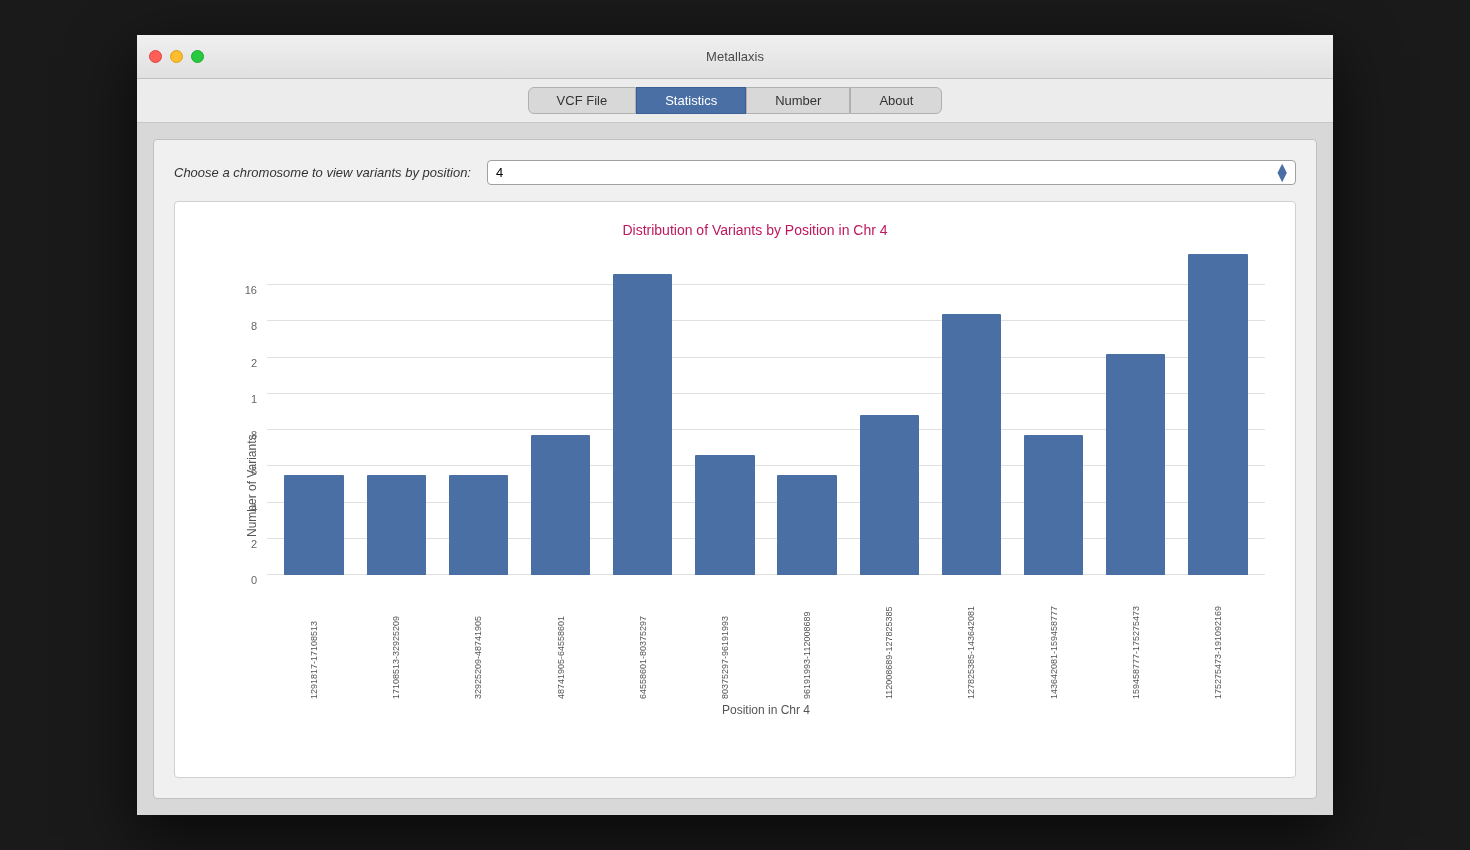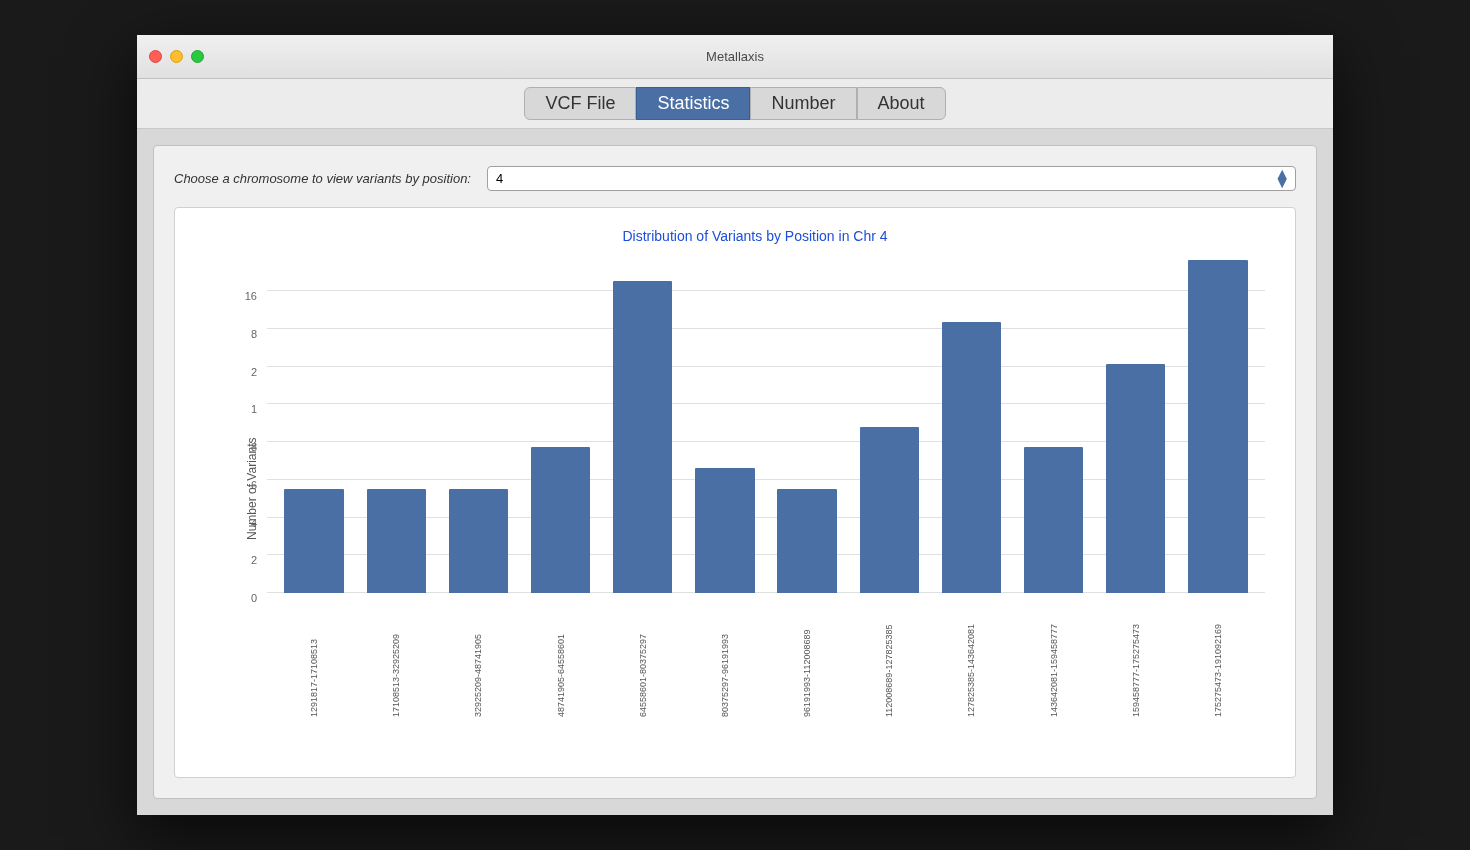--- a/index.html
+++ b/index.html
@@ -57,22 +57,22 @@
       background: #ececec;
       display: flex;
       justify-content: center;
       align-items: center;
       padding: 8px 0;
       border-bottom: 1px solid #c8c8c8;
       flex-shrink: 0;
       gap: 0;
     }
     .tab-btn {
-      padding: 5px 20px;
-      font-size: 18px;
+      padding: 5px 28px;
+      font-size: 13px;
       cursor: pointer;
       background: #d8d8d8;
       border: 1px solid #b0b0b0;
       color: #333;
     }
     .tab-btn:first-child {
       border-radius: 6px 0 0 6px;
     }
     .tab-btn:last-child {
       border-radius: 0 6px 6px 0;
@@ -144,21 +144,21 @@
       border: 1px solid #d0d0d0;
       border-radius: 4px;
       padding: 20px 30px 60px 70px;
       display: flex;
       flex-direction: column;
       overflow: hidden;
     }
     .chart-title {
       text-align: center;
       font-size: 14px;
-      color: #1d4ed8;
+      color: #be185d;
       margin-bottom: 16px;
     }
     .chart-area {
       flex: 1;
       display: flex;
       flex-direction: row;
       overflow: hidden;
     }
     .y-axis-label {
       writing-mode: vertical-rl;
@@ -405,18 +405,19 @@
                 <div class="x-label-group">
                   <div class="x-label">143642081-159458777</div>
                 </div>
                 <div class="x-label-group">
                   <div class="x-label">159458777-175275473</div>
                 </div>
                 <div class="x-label-group">
                   <div class="x-label">175275473-191092169</div>
                 </div>
               </div>
+            <div class="x-axis-title">Position in Chr 4</div>
           </div>
         </div>
       </div>
     </div>
   </div>
 </div>
 
 </body></html>

